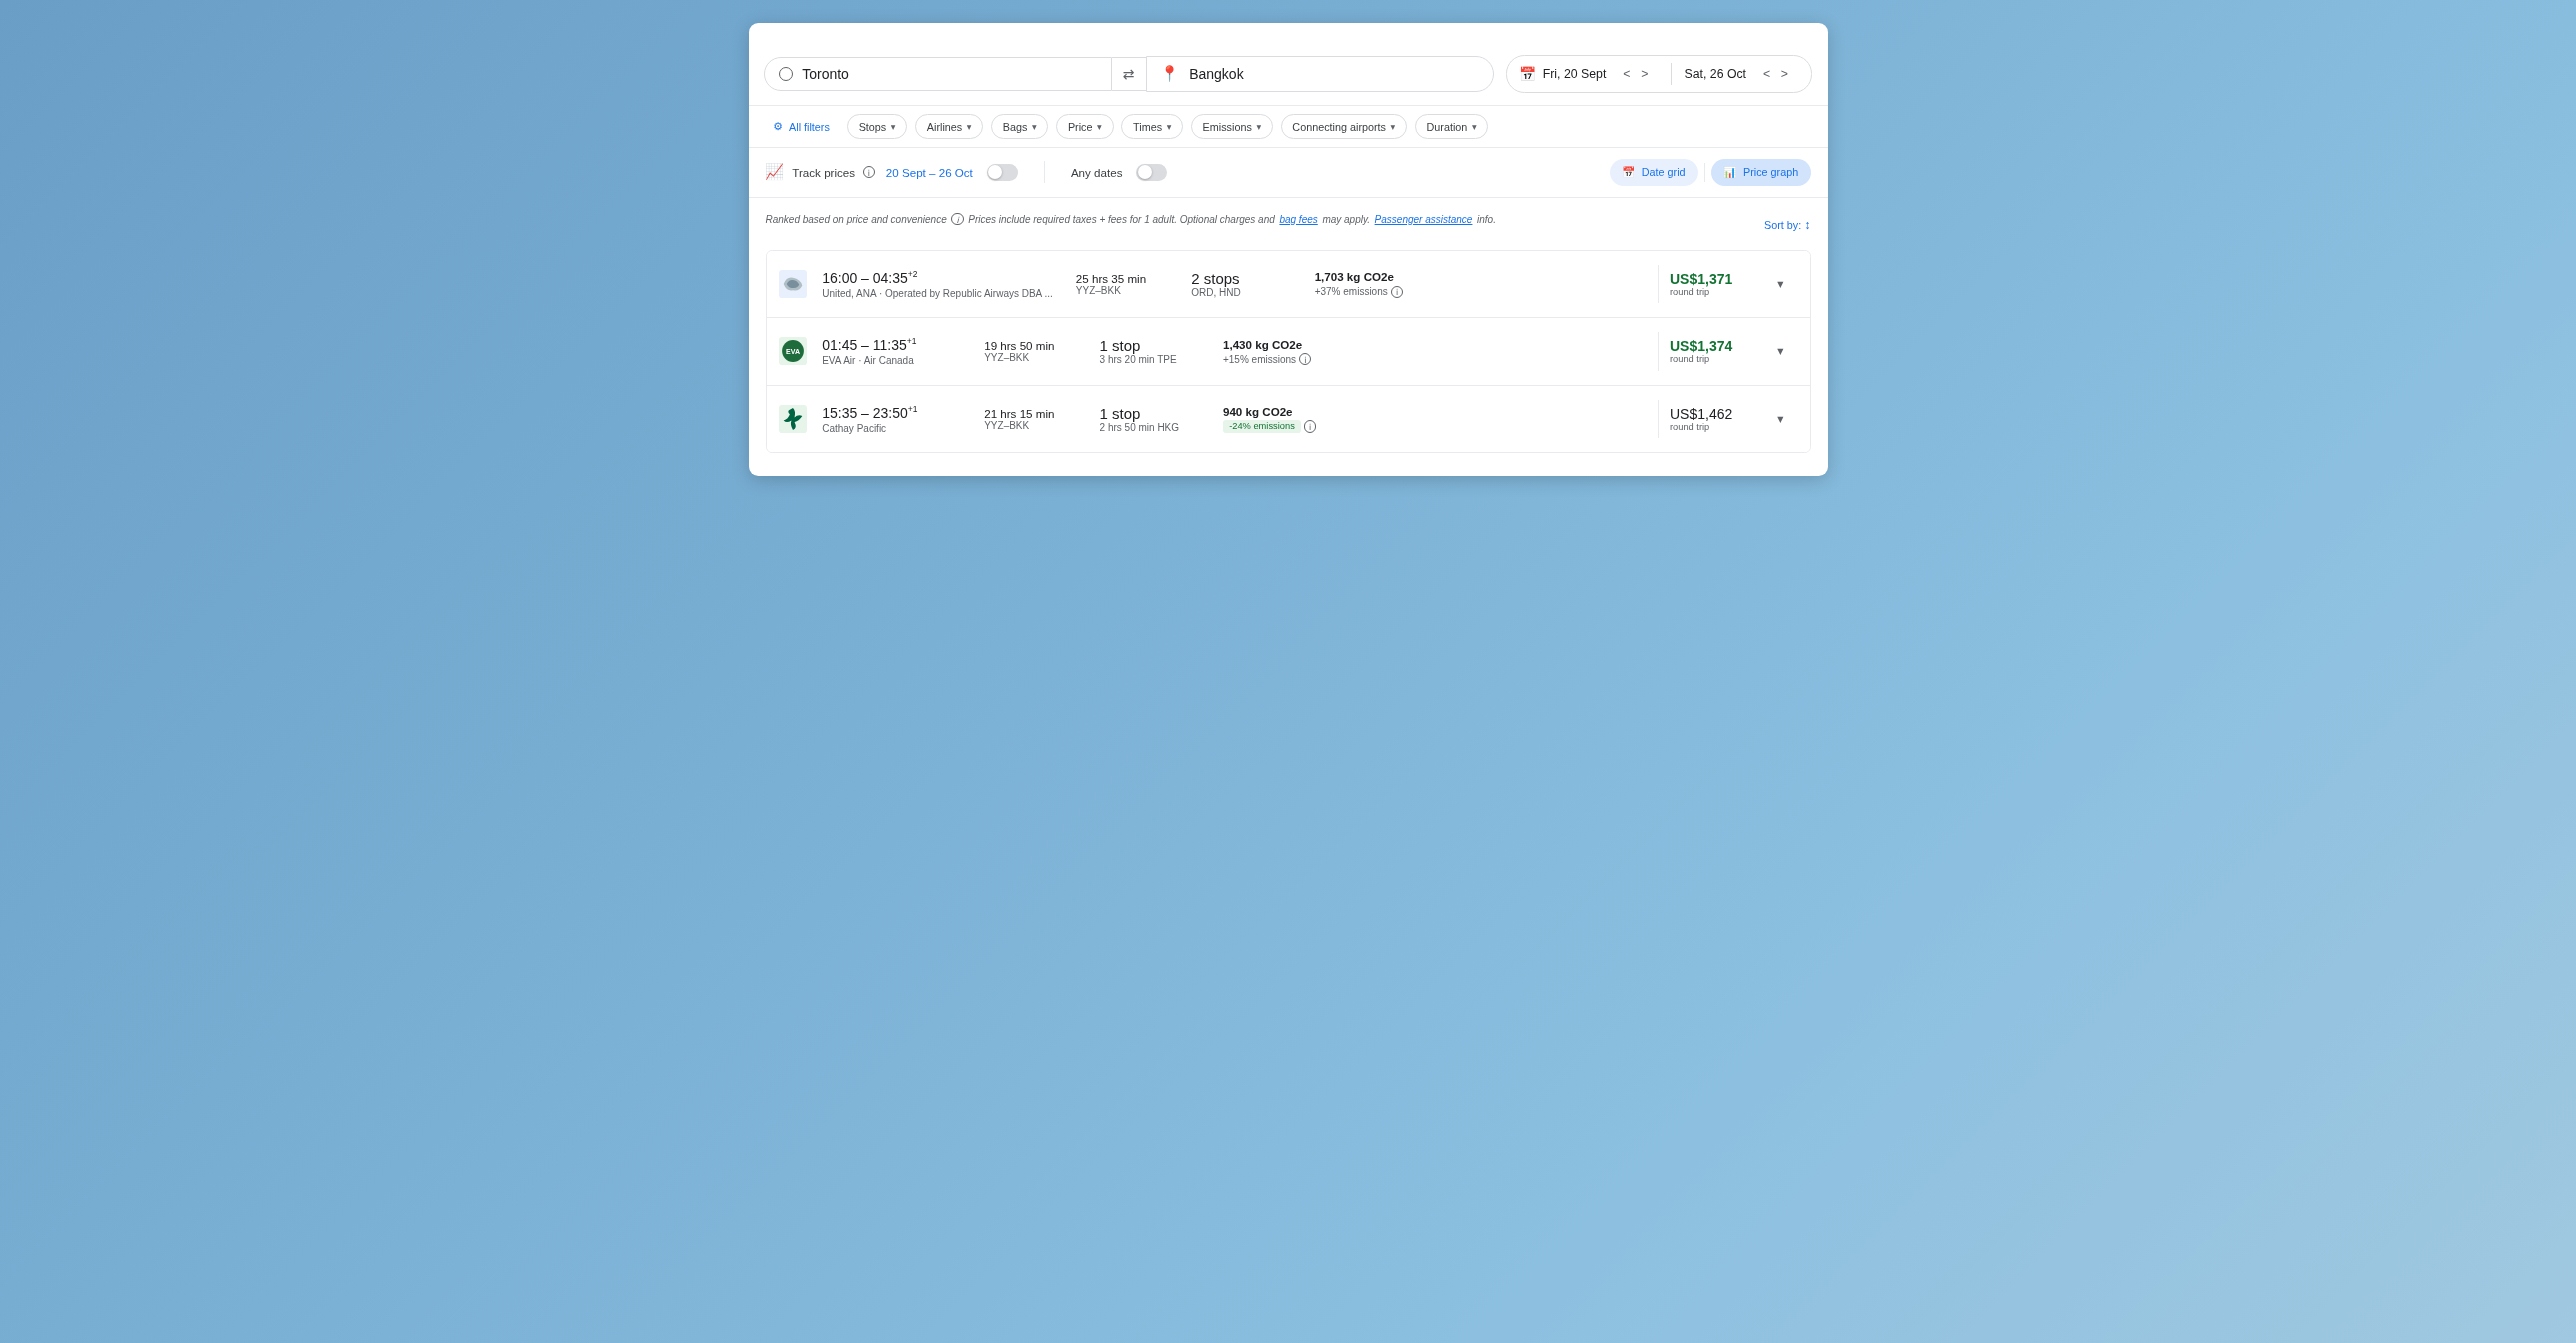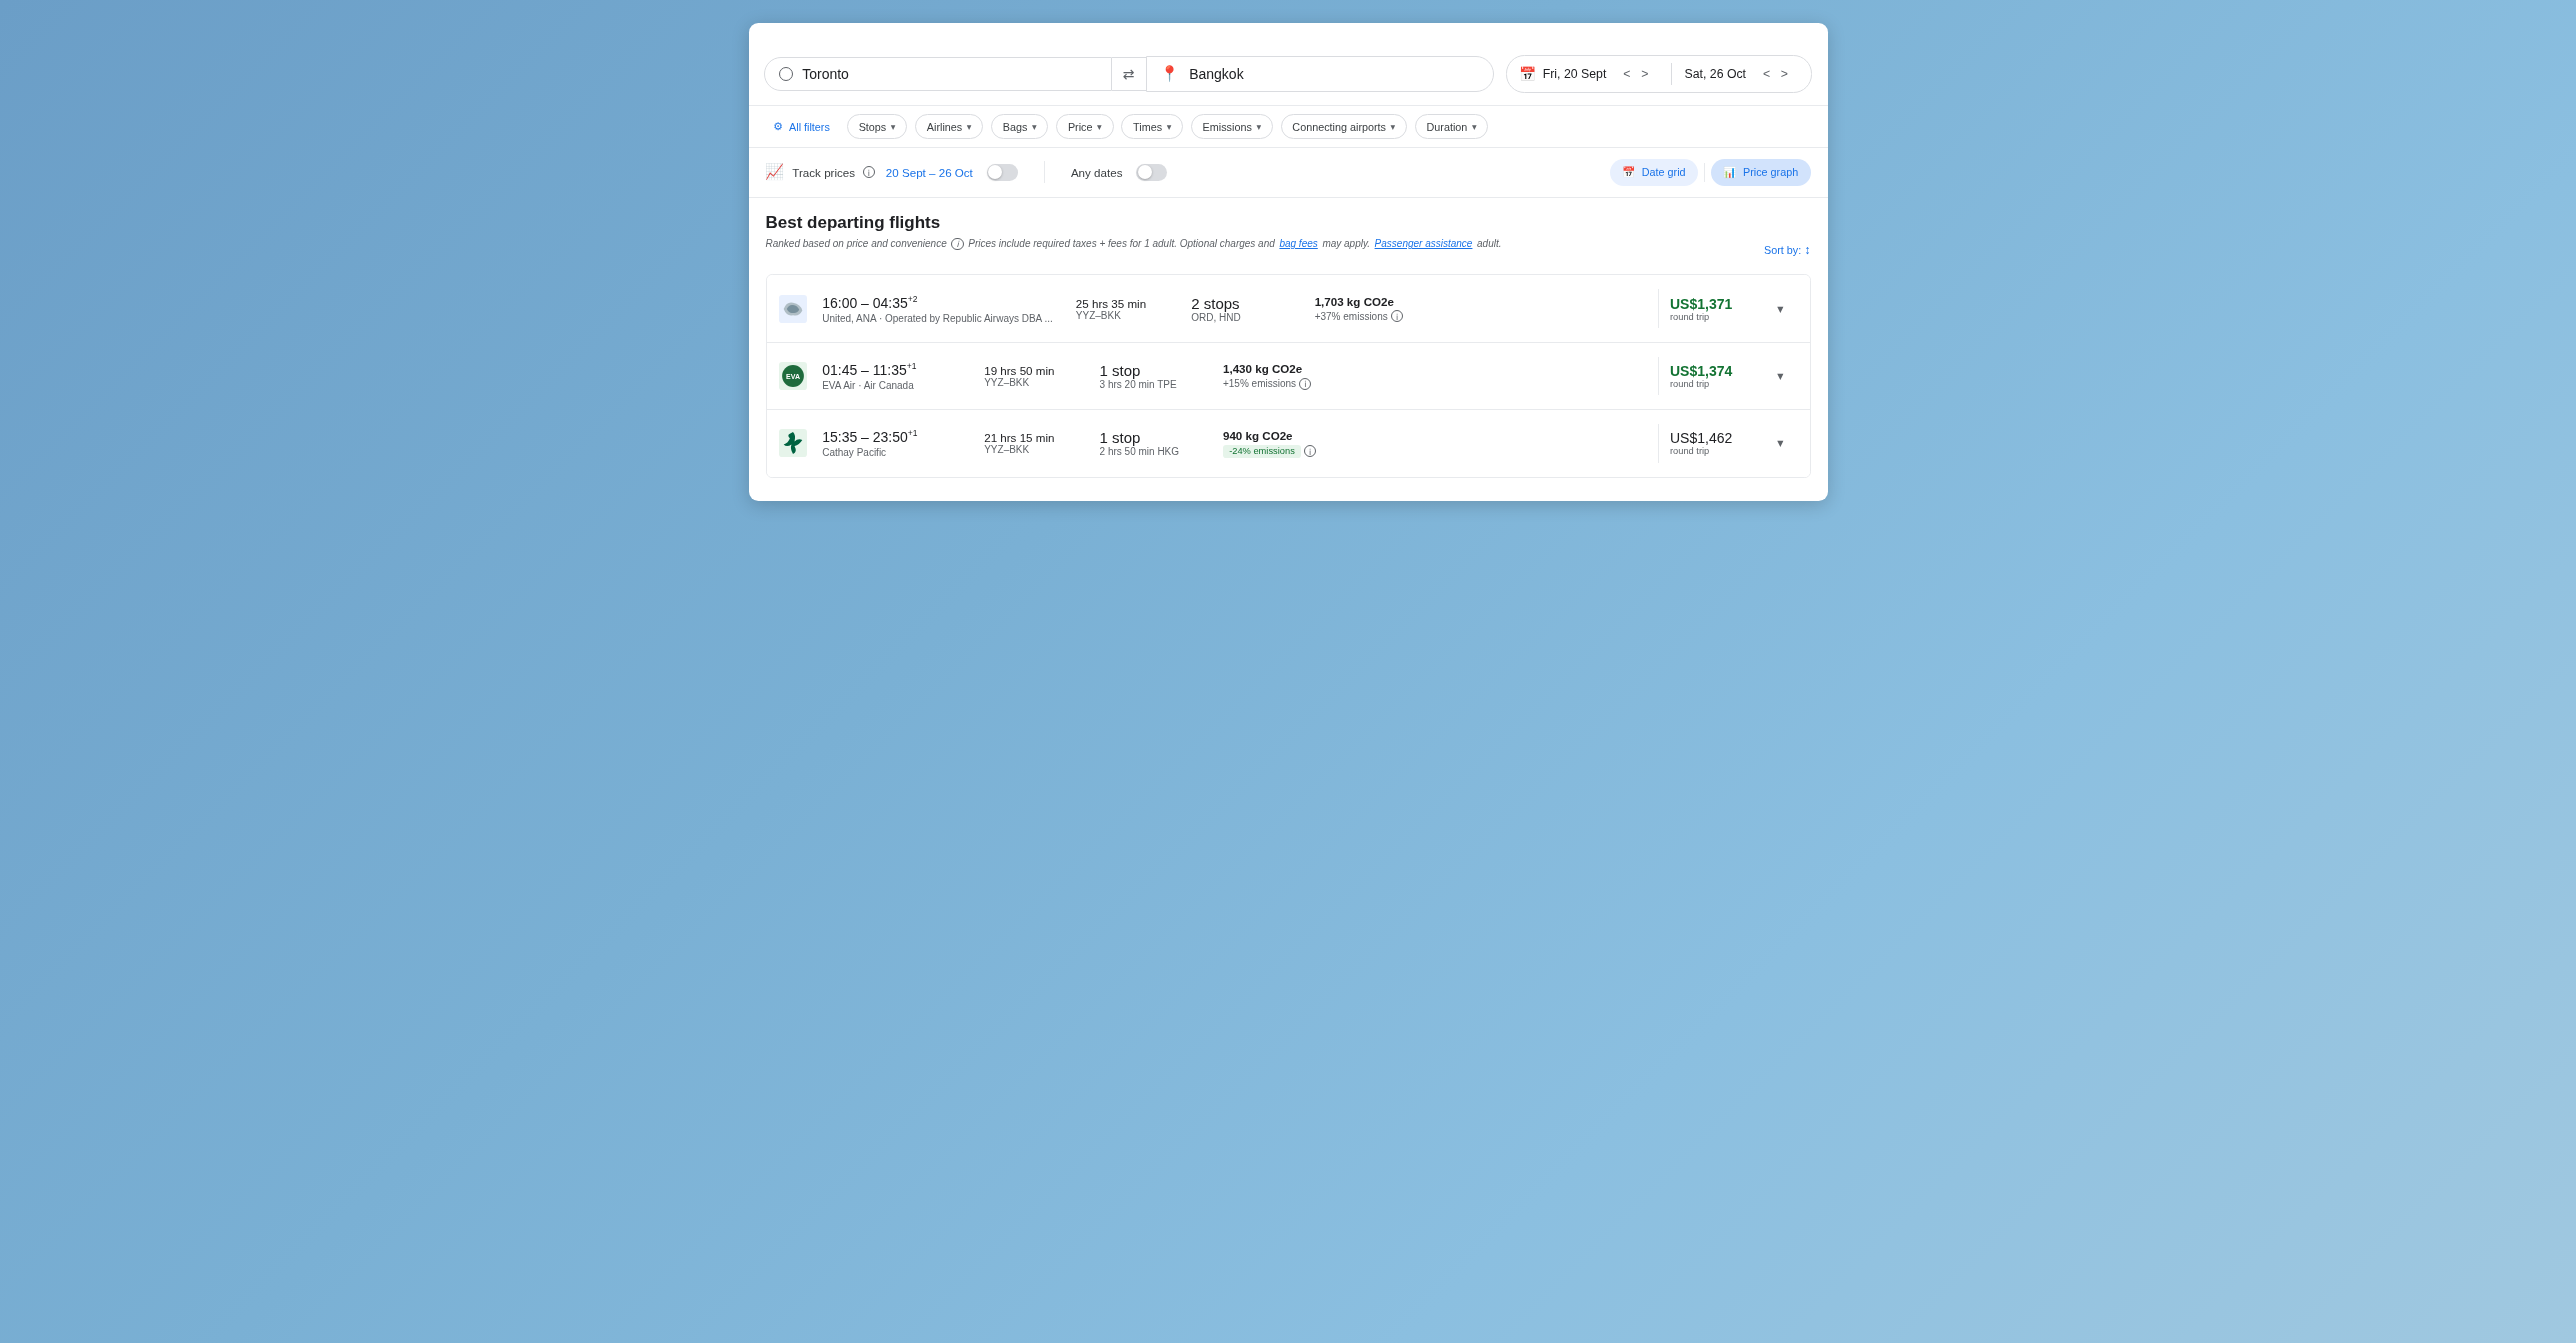--- a/index.html
+++ b/index.html
@@ -529,30 +529,29 @@
       </button>
       <div class="view-separator"></div>
       <button class="view-btn active">
         <span>📊</span>
         <span>Price graph</span>
       </button>
     </div>
   </div>
 
   <div class="results-section">
-    <h2 class="section-title">Best departing flights</h2>
     <div class="subtitle-row">
       <span class="section-subtitle">
         <span>Ranked based on price and convenience</span>
         <span class="info-circle">ℹ</span>
         <span>Prices include required taxes + fees for 1 adult. Optional charges and</span>
         <a>bag fees</a>
         <span>may apply.</span>
         <a>Passenger assistance</a>
-        <span>adult.</span>
+        <span>info.</span>
       </span>
       <span class="sort-by">
         <span>Sort by:</span>
         <span class="sort-icon">↕</span>
       </span>
     </div>
 
     <div class="flight-list">
 
       <div class="flight-row">

